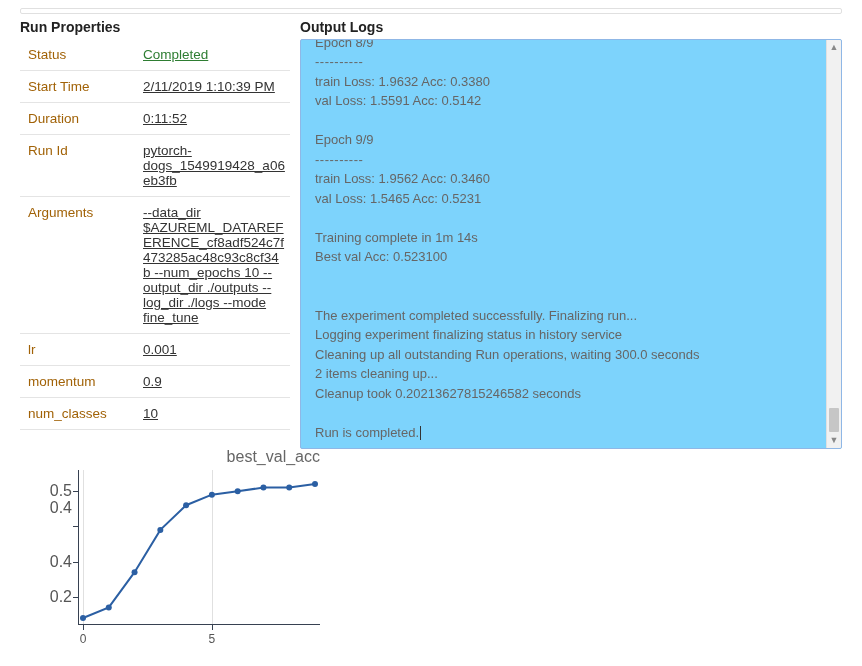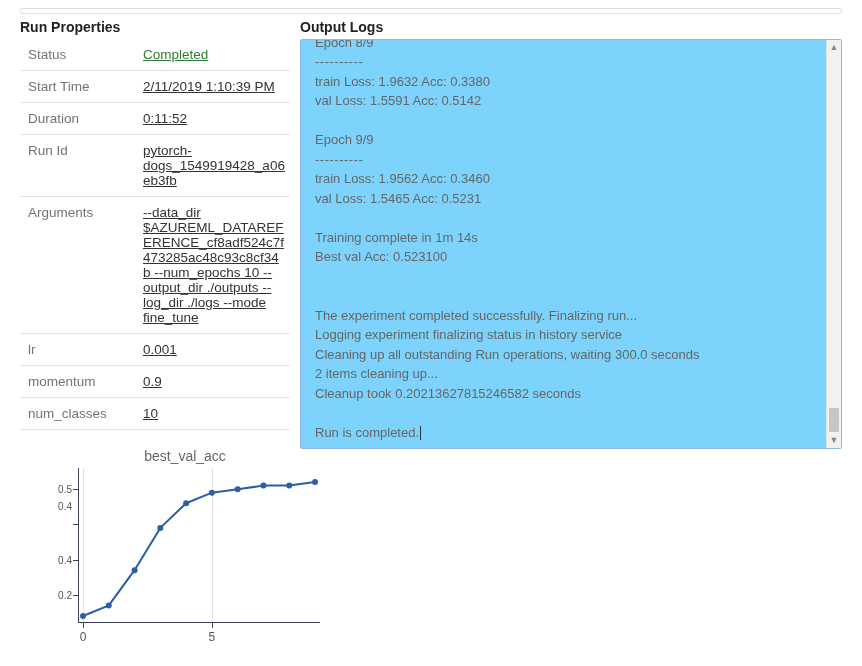--- a/index.html
+++ b/index.html
@@ -38,21 +38,21 @@
   }
   .prop-row {
     display: flex;
     border-bottom: 1px solid #e4e4e4;
     padding: 8px 4px 8px 8px;
     font-size: 13.5px;
   }
   .prop-key {
     width: 115px;
     flex-shrink: 0;
-    color: #737373;
+    color: #a16207;
   }
   .prop-val {
     flex: 1;
     color: #333;
     word-break: break-word;
     text-decoration: underline;
   }
   .completed {
     color: #2e7d32;
   }
@@ -116,22 +116,22 @@
     background: #333;
     vertical-align: middle;
     margin-left: 1px;
   }
   
   .chart-wrap {
     margin-top: 18px;
     width: 300px;
   }
   .chart-title {
-    text-align: center;
-    font-size: 14px;
+    text-align: right;
+    font-size: 16px;
     color: #666;
     margin-bottom: 4px;
     margin-left: 30px;
   }
   .chart-area {
     position: relative;
     height: 175px;
     width: 270px;
     margin-left: 30px;
   }
@@ -152,21 +152,21 @@
   }
   .ytick {
     position: absolute;
     left: -6px;
     width: 6px;
     border-top: 1.5px solid #374151;
   }
   .ylabel {
     position: absolute;
     right: 248px;
-    font-size: 10px;
+    font-size: 16px;
     color: #555;
     transform: translateY(-50%);
   }
   .xtick {
     position: absolute;
     bottom: -6px;
     height: 6px;
     border-left: 1.5px solid #374151;
   }
   .xlabel {

